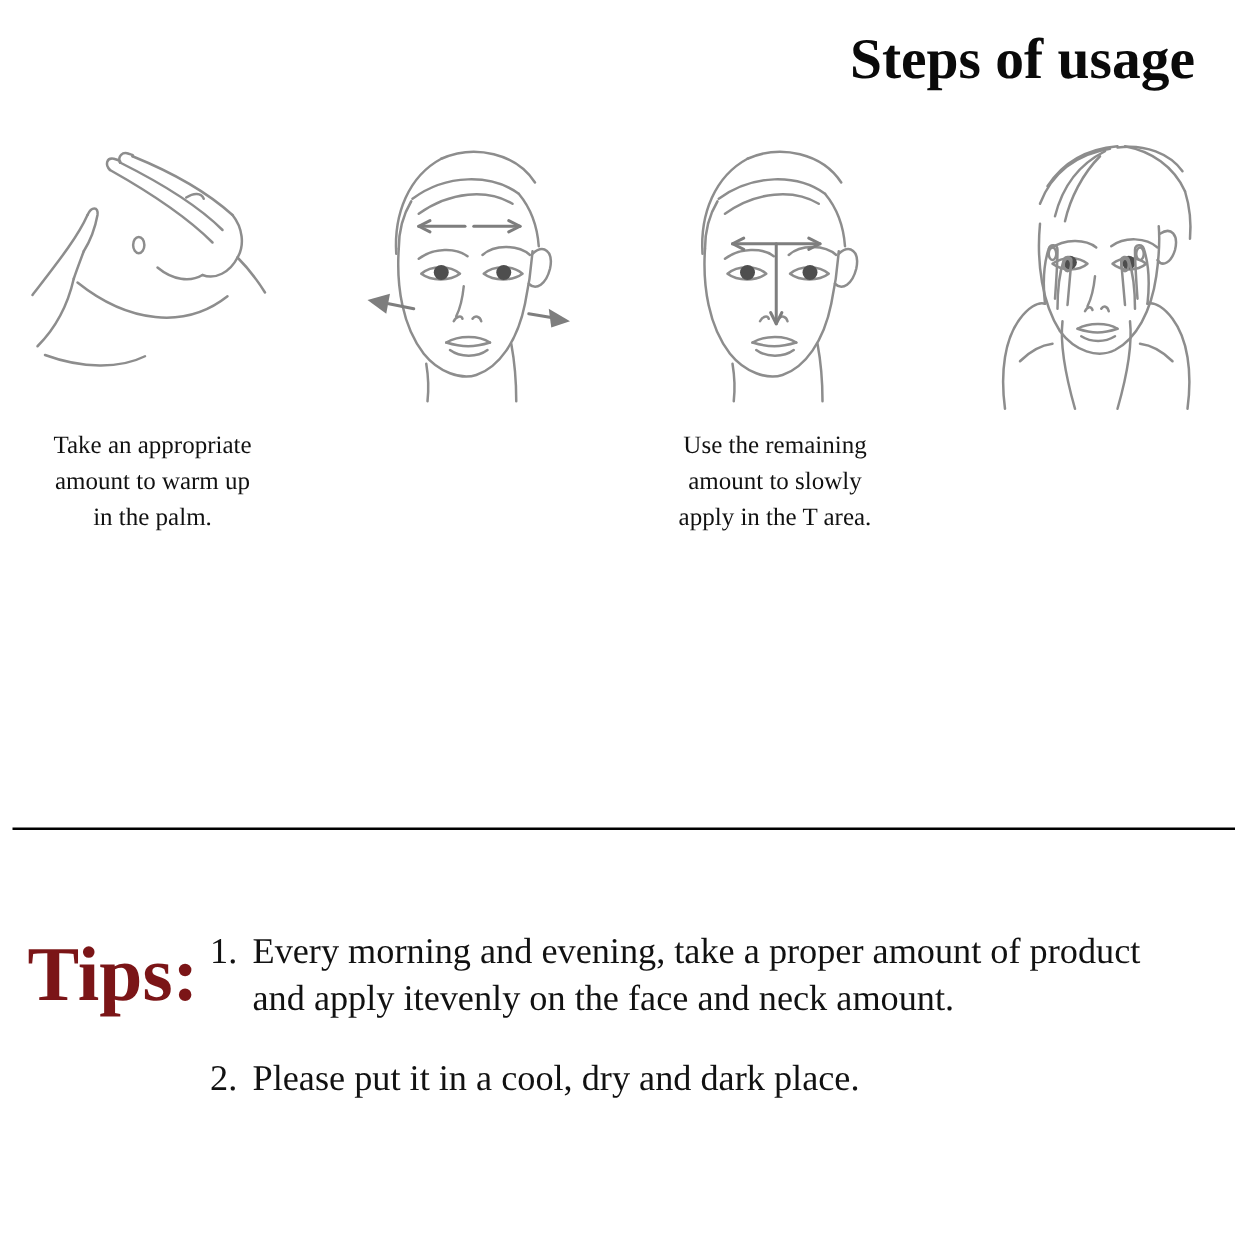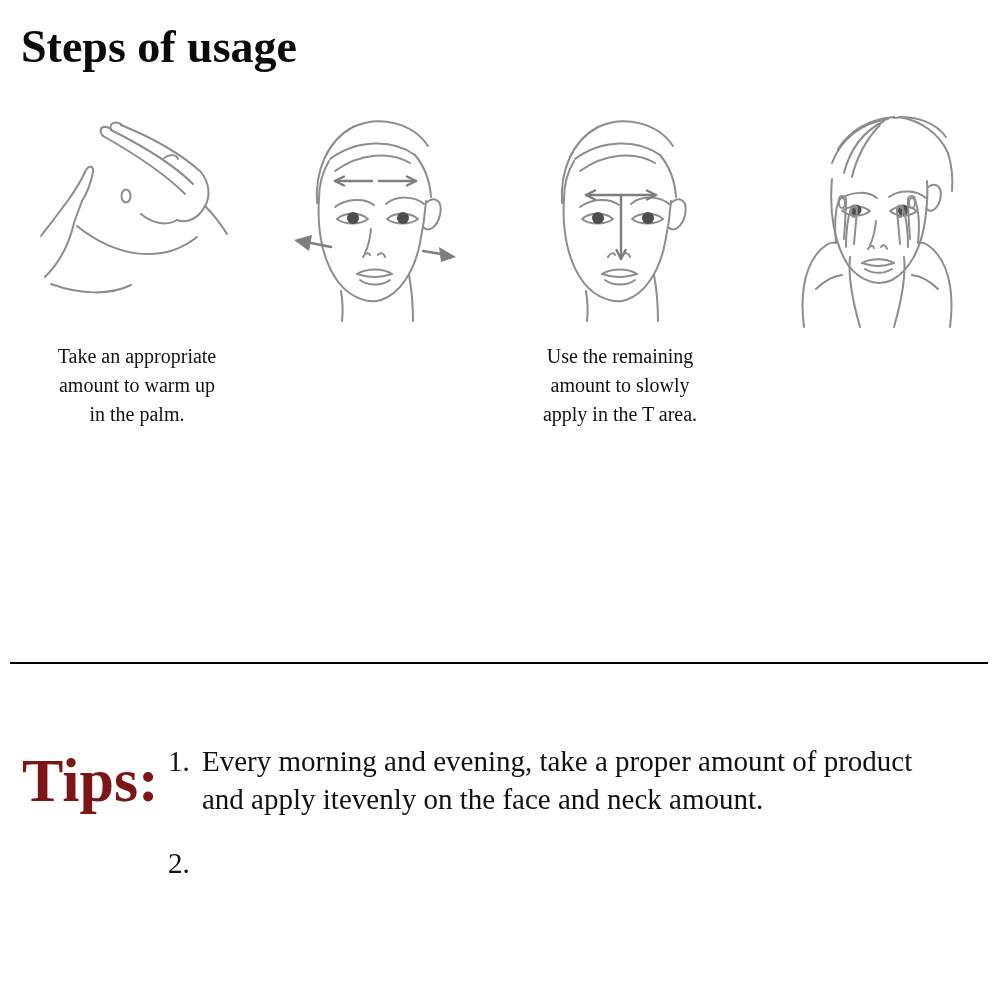--- a/index.html
+++ b/index.html
@@ -10,37 +10,36 @@
     color: #111111;
     position: relative;
     overflow: hidden;
   }
   .page { position: absolute; inset: 0; }
 
   .title {
     position: absolute;
     top: 20px; left: 0; width: 956px;
     margin: 0;
-    text-align: left;
+    text-align: right;
     font-size: 46px;
     font-weight: bold;
     color: #0a0a0a;
-    padding-left: 21px;
   }
 
   .step { position: absolute; top: 104px; }
   .step .figure { height: 238px; display: flex; align-items: flex-start; justify-content: center; }
   .step .caption {
     margin: 0;
     text-align: center;
     font-size: 20px;
     line-height: 29px;
     white-space: pre-line;
   }
-  .step1 { left: 0px;   width: 244px; margin-left: 15px; }
+  .step1 { left: 0px;   width: 244px; }
   .step2 { left: 253px; width: 244px; }
   .step3 { left: 498px; width: 244px; }
   .step4 { left: 754px; width: 244px; }
 
   svg.illus { display: block; }
   svg.illus path, svg.illus ellipse { fill: none; stroke: #8d8d8d; stroke-width: 2; stroke-linecap: round; stroke-linejoin: round; }
   svg.illus .pupil { fill: #4e4e4e; stroke: none; }
   svg.illus .arrow { stroke: #7e7e7e; stroke-width: 2.4; }
   svg.illus .arrowfill { fill: #7e7e7e; stroke: none; }
 
@@ -251,17 +250,18 @@
   <section class="tips">
     <div class="tips-label" style="color: rgb(123, 21, 23);">Tips:</div>
     <ol class="tips-list">
       <li class="tip-item">
         <span class="tip-num">1.</span>
         <span class="tip-text">Every morning and evening, take a proper amount of product
 and apply itevenly on the face and neck amount.</span>
       </li>
       <li class="tip-item">
         <span class="tip-num">2.</span>
+        <span class="tip-text">Please put it in a cool, dry and dark place.</span>
       </li>
     </ol>
   </section>
 
 </div>
 
 </body></html>

